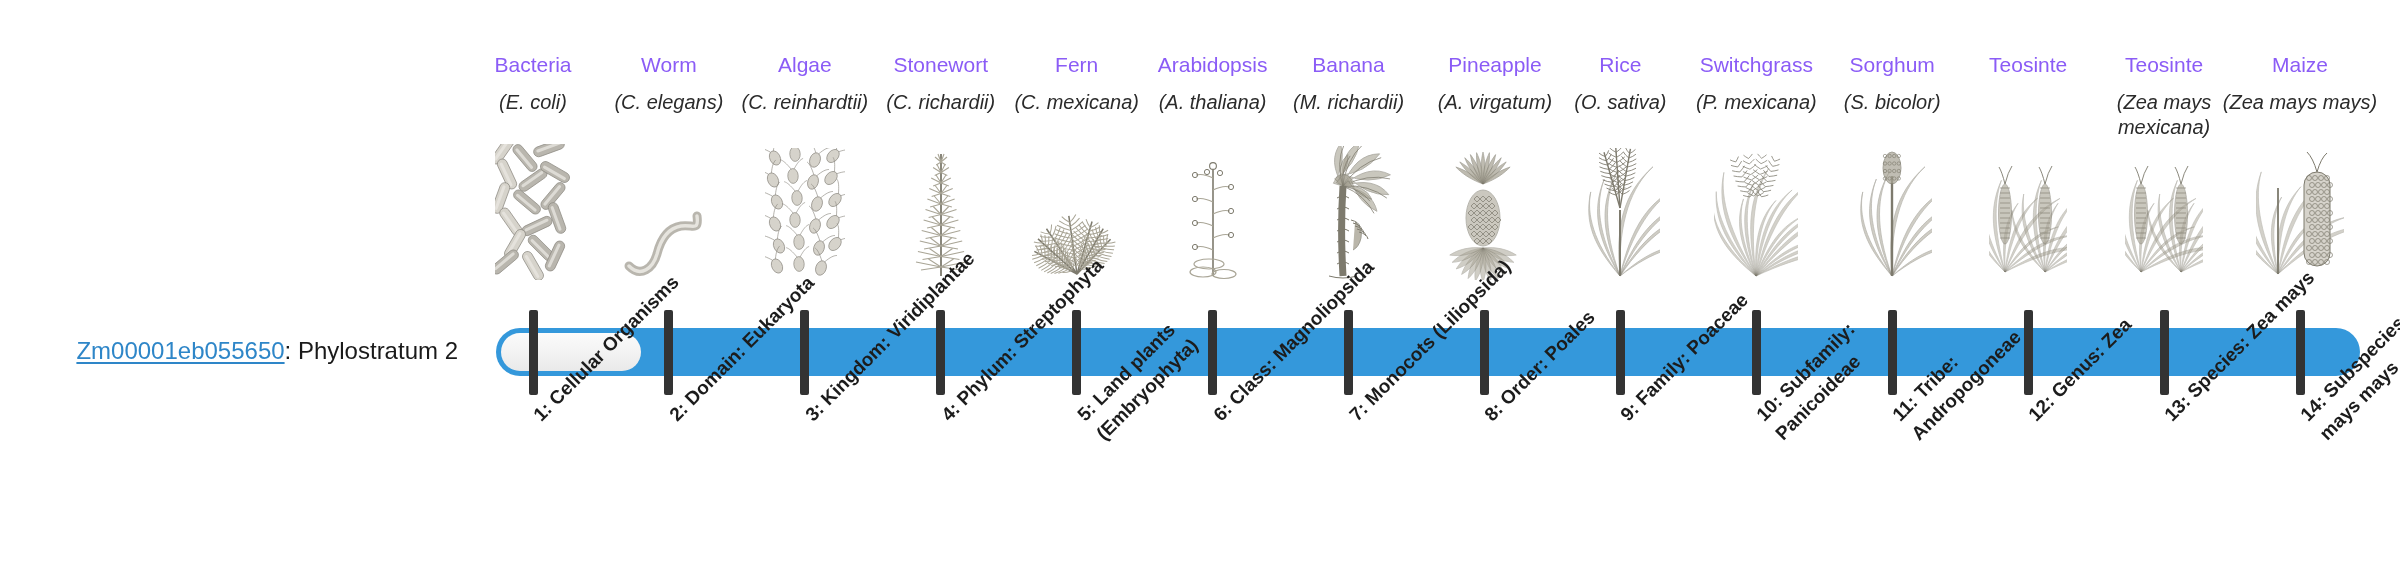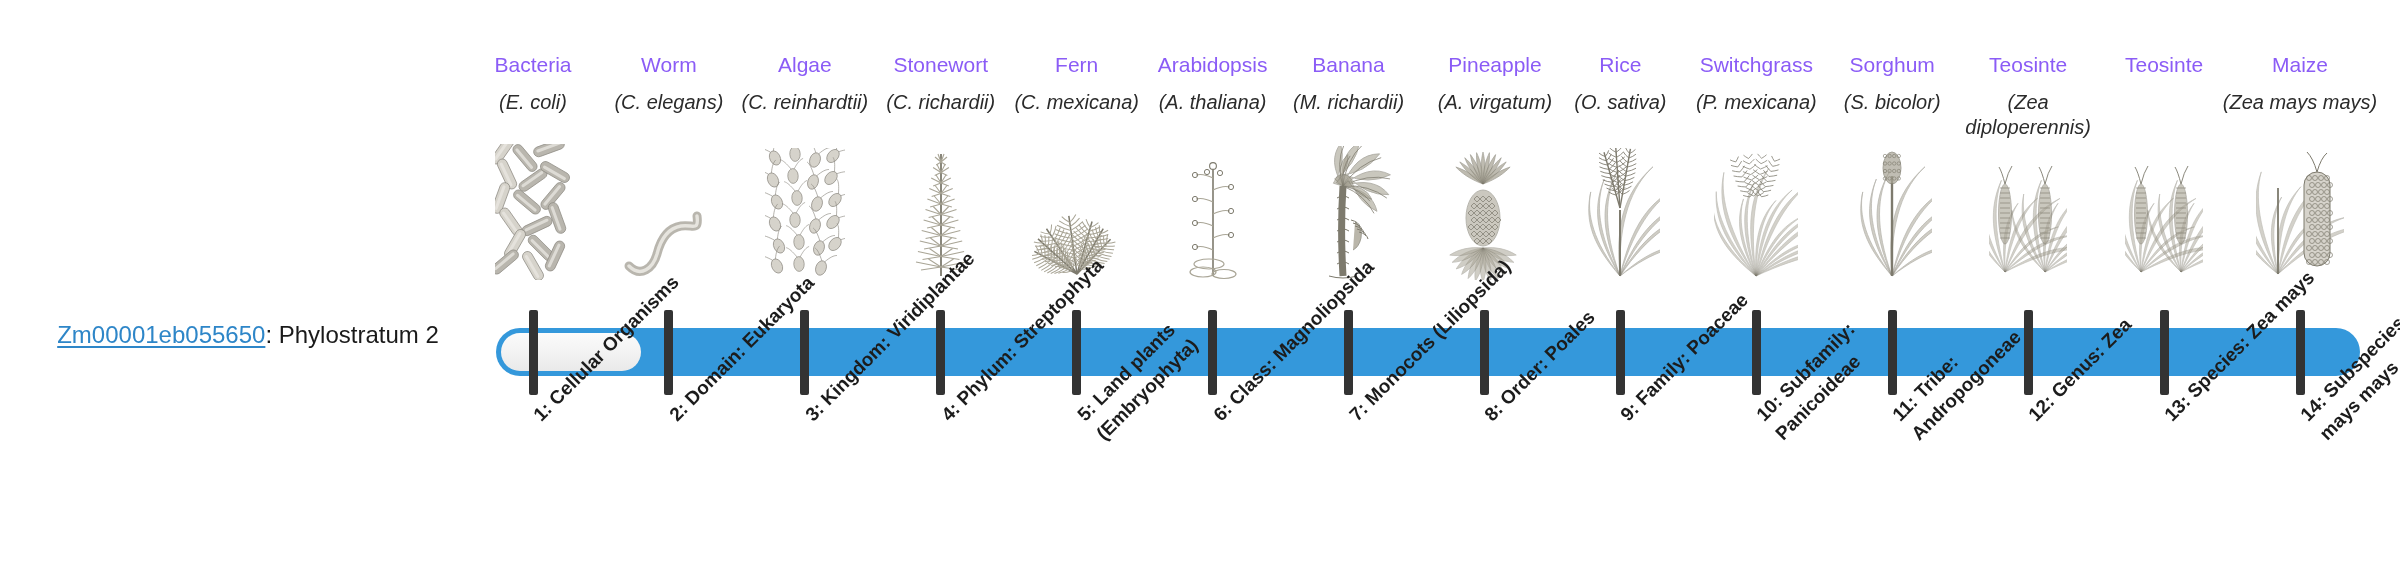--- a/index.html
+++ b/index.html
@@ -18,23 +18,23 @@
     width: 2400px;
     height: 580px;
     overflow: hidden;
     background: #ffffff;
   }
 
   
   #gene-label {
     position: absolute;
     left: 38px;
-    top: 320px;
+    top: 336px;
     width: 420px;
-    text-align: center;
+    text-align: right;
     font-size: 24px;
     line-height: 30px;
     white-space: nowrap;
     color: #1a1a1a;
   }
   #gene-label .gene-id {
     color: #2e86c8;
     text-decoration: underline;
     text-underline-offset: 3px;
     cursor: pointer;
@@ -1131,21 +1131,20 @@
           <circle cx="42.2" cy="23" r="1.7" fill="none" stroke="#7d7a6d" stroke-width="0.6"></circle>
           <circle cx="46.8" cy="23" r="1.7" fill="none" stroke="#7d7a6d" stroke-width="0.6"></circle>
           <circle cx="33" cy="30.5" r="1.7" fill="none" stroke="#7d7a6d" stroke-width="0.6"></circle>
           <circle cx="37.6" cy="30.5" r="1.7" fill="none" stroke="#7d7a6d" stroke-width="0.6"></circle>
           <circle cx="42.2" cy="30.5" r="1.7" fill="none" stroke="#7d7a6d" stroke-width="0.6"></circle>
           <circle cx="46.8" cy="30.5" r="1.7" fill="none" stroke="#7d7a6d" stroke-width="0.6"></circle>
         </svg>
       </div>
       <div class="species-col" style="left: 1944.15px; width: 168px;">
         <div class="species-common">Teosinte</div>
-        <div class="species-sci">(Zea diploperennis)</div>
       </div>
       <div class="organism-art" style="left: 1944.15px; width: 168px;">
         <svg width="78" height="132" viewBox="0 0 78 132">
           <g transform="translate(16,124) rotate(-52)">
             <path d="M0 0 C 6.4 -32 15.36 -51.2 28.16 -64
                      C 9.6 -48.64 3.2 -28.8 0 0 Z" fill="#a9a596" opacity="0.5" stroke="#7d7a6d" stroke-width="0.6"></path>
           </g>
           <g transform="translate(16,124) rotate(-39)">
             <path d="M0 0 C 7.4 -37 17.759999999999998 -59.2 32.56 -74
                      C 11.1 -56.24 3.7 -33.300000000000004 0 0 Z" fill="#a9a596" opacity="0.5" stroke="#7d7a6d" stroke-width="0.6"></path>
@@ -1239,20 +1238,21 @@
           <path d="M51 75 h10" stroke="#7d7a6d" stroke-width="0.6" fill="none"></path>
           <path d="M51 80 h10" stroke="#7d7a6d" stroke-width="0.6" fill="none"></path>
           <path d="M51 85 h10" stroke="#7d7a6d" stroke-width="0.6" fill="none"></path>
           <path d="M51 90 h10" stroke="#7d7a6d" stroke-width="0.6" fill="none"></path>
           <path d="M56 36 q3 -12 7 -18" stroke="#7d7a6d" stroke-width="0.9" fill="none"></path>
               <path d="M56 36 q-3 -12 -6 -17" stroke="#7d7a6d" stroke-width="0.9" fill="none"></path>
         </svg>
       </div>
       <div class="species-col" style="left: 2080.08px; width: 168px;">
         <div class="species-common">Teosinte</div>
+        <div class="species-sci">(Zea mays mexicana)</div>
       </div>
       <div class="organism-art" style="left: 2080.08px; width: 168px;">
         <svg width="78" height="132" viewBox="0 0 78 132">
           <g transform="translate(16,124) rotate(-52)">
             <path d="M0 0 C 6.4 -32 15.36 -51.2 28.16 -64
                      C 9.6 -48.64 3.2 -28.8 0 0 Z" fill="#a9a596" opacity="0.5" stroke="#7d7a6d" stroke-width="0.6"></path>
           </g>
           <g transform="translate(16,124) rotate(-39)">
             <path d="M0 0 C 7.4 -37 17.759999999999998 -59.2 32.56 -74
                      C 11.1 -56.24 3.7 -33.300000000000004 0 0 Z" fill="#a9a596" opacity="0.5" stroke="#7d7a6d" stroke-width="0.6"></path>

